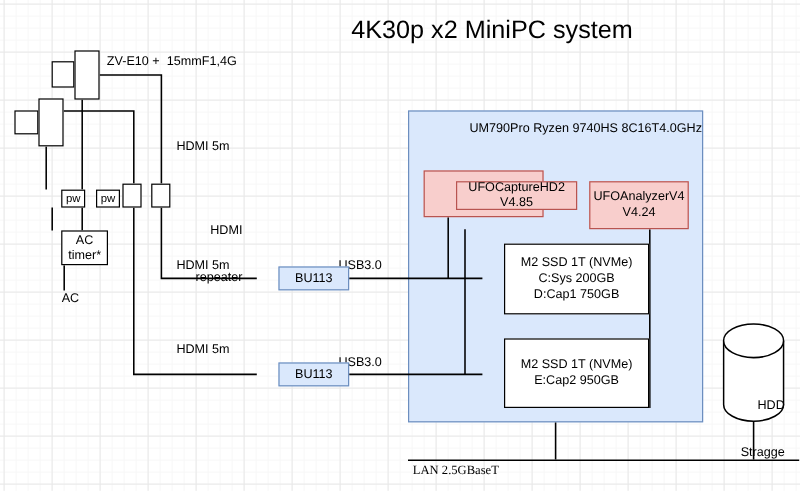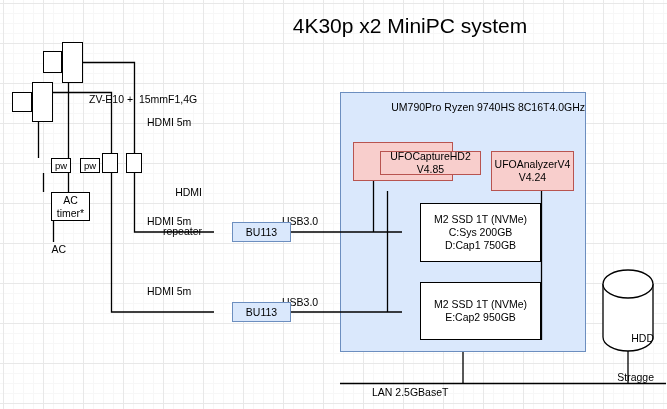--- a/index.html
+++ b/index.html
@@ -73,31 +73,31 @@
   </div>
   <div class="shape" style="left:102px; top:153px; width:16px; height:20px;"></div>
   <div class="shape" style="left:126px; top:153px; width:16px; height:20px;"></div>
 
   <div class="shape center t105" style="left:33px; top:192px; width:39px; height:29px;">
     <span>AC</span>
     <span>timer*</span>
   </div>
   <div class="lbl c" style="left:40px; top:243px; width:26px;">AC</div>
 
-  <div class="lbl" style="left:89px; top:45px;margin-top:48px;">ZV-E10 +  15mmF1,4G</div>
+  <div class="lbl" style="left:89px; top:45px;">ZV-E10 +  15mmF1,4G</div>
   <div class="lbl" style="left:147px; top:116px;">HDMI 5m</div>
   <div class="lbl c" style="left:152px; top:160px; width:50px;">
     <div>HDMI</div>
     <div>repeater</div>
   </div>
   <div class="lbl" style="left:147px; top:215px;">HDMI 5m</div>
   <div class="lbl" style="left:147px; top:285px;">HDMI 5m</div>
   <div class="lbl" style="left:282px; top:215px;">USB3.0</div>
   <div class="lbl" style="left:282px; top:296px;">USB3.0</div>
-  <div class="lbl" style="left:372px; top:386px;">LAN 2.5GBaseT</div>
+  <div class="lbl" style="left:344px; top:386px;font-family:Liberation Serif, serif;">LAN 2.5GBaseT</div>
 
   <div class="shape blue center t105" style="left:214px; top:222px; width:59px; height:20px;">
     <span>BU113</span>
   </div>
   <div class="shape blue center t105" style="left:214px; top:302px; width:59px; height:20px;">
     <span>BU113</span>
   </div>
 
   <div class="shape pink" style="left:353px; top:142px; width:100px; height:39px;"></div>
   <div class="shape pink center t105" style="left:362px; top:151px; width:101px; height:24px;">

